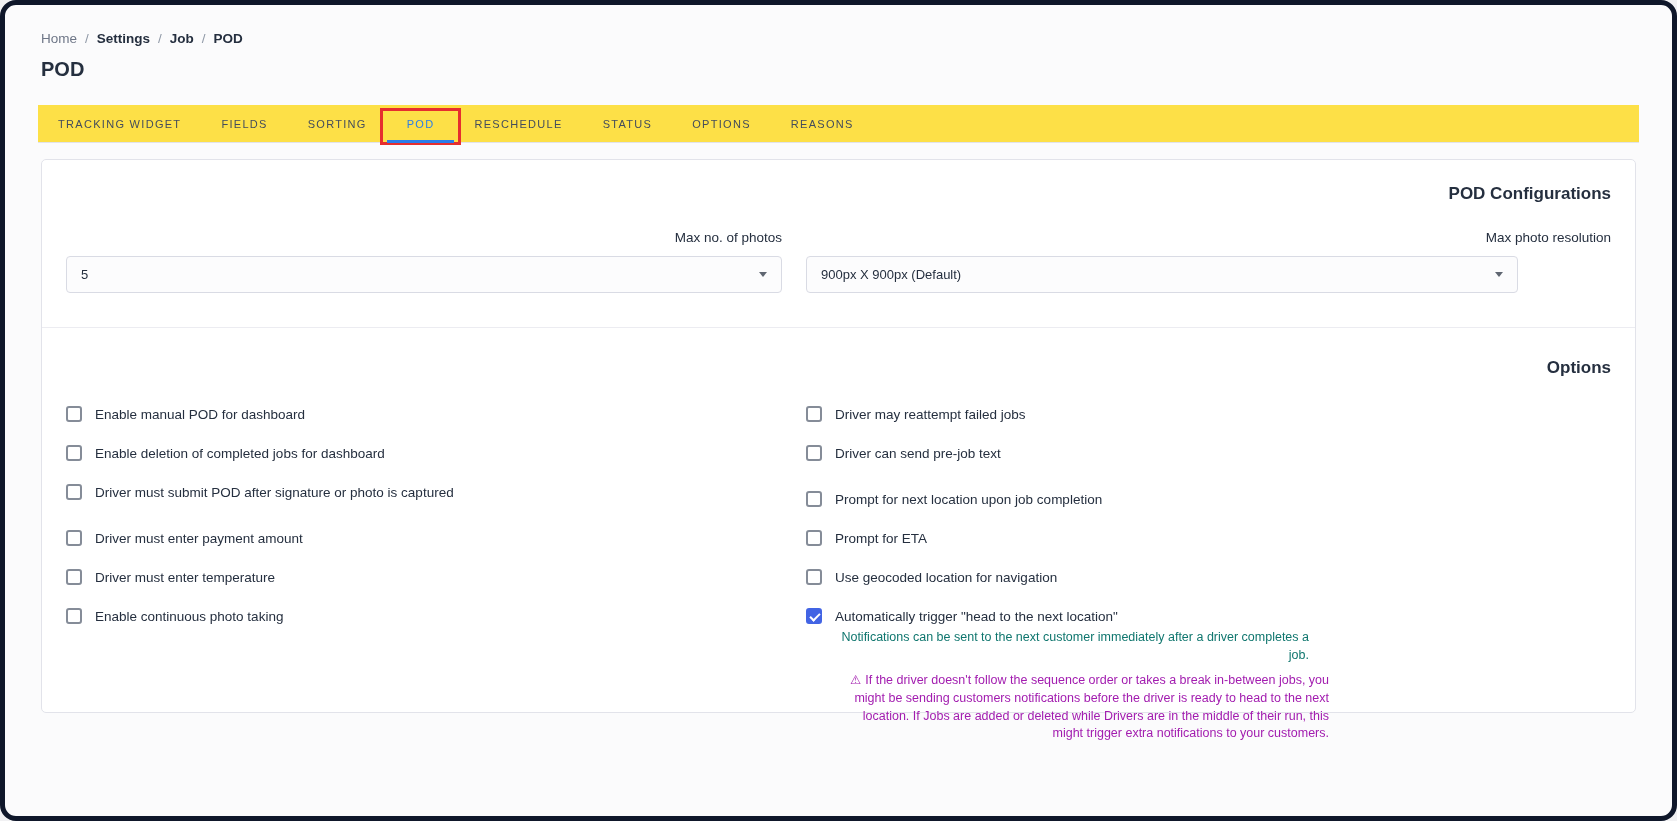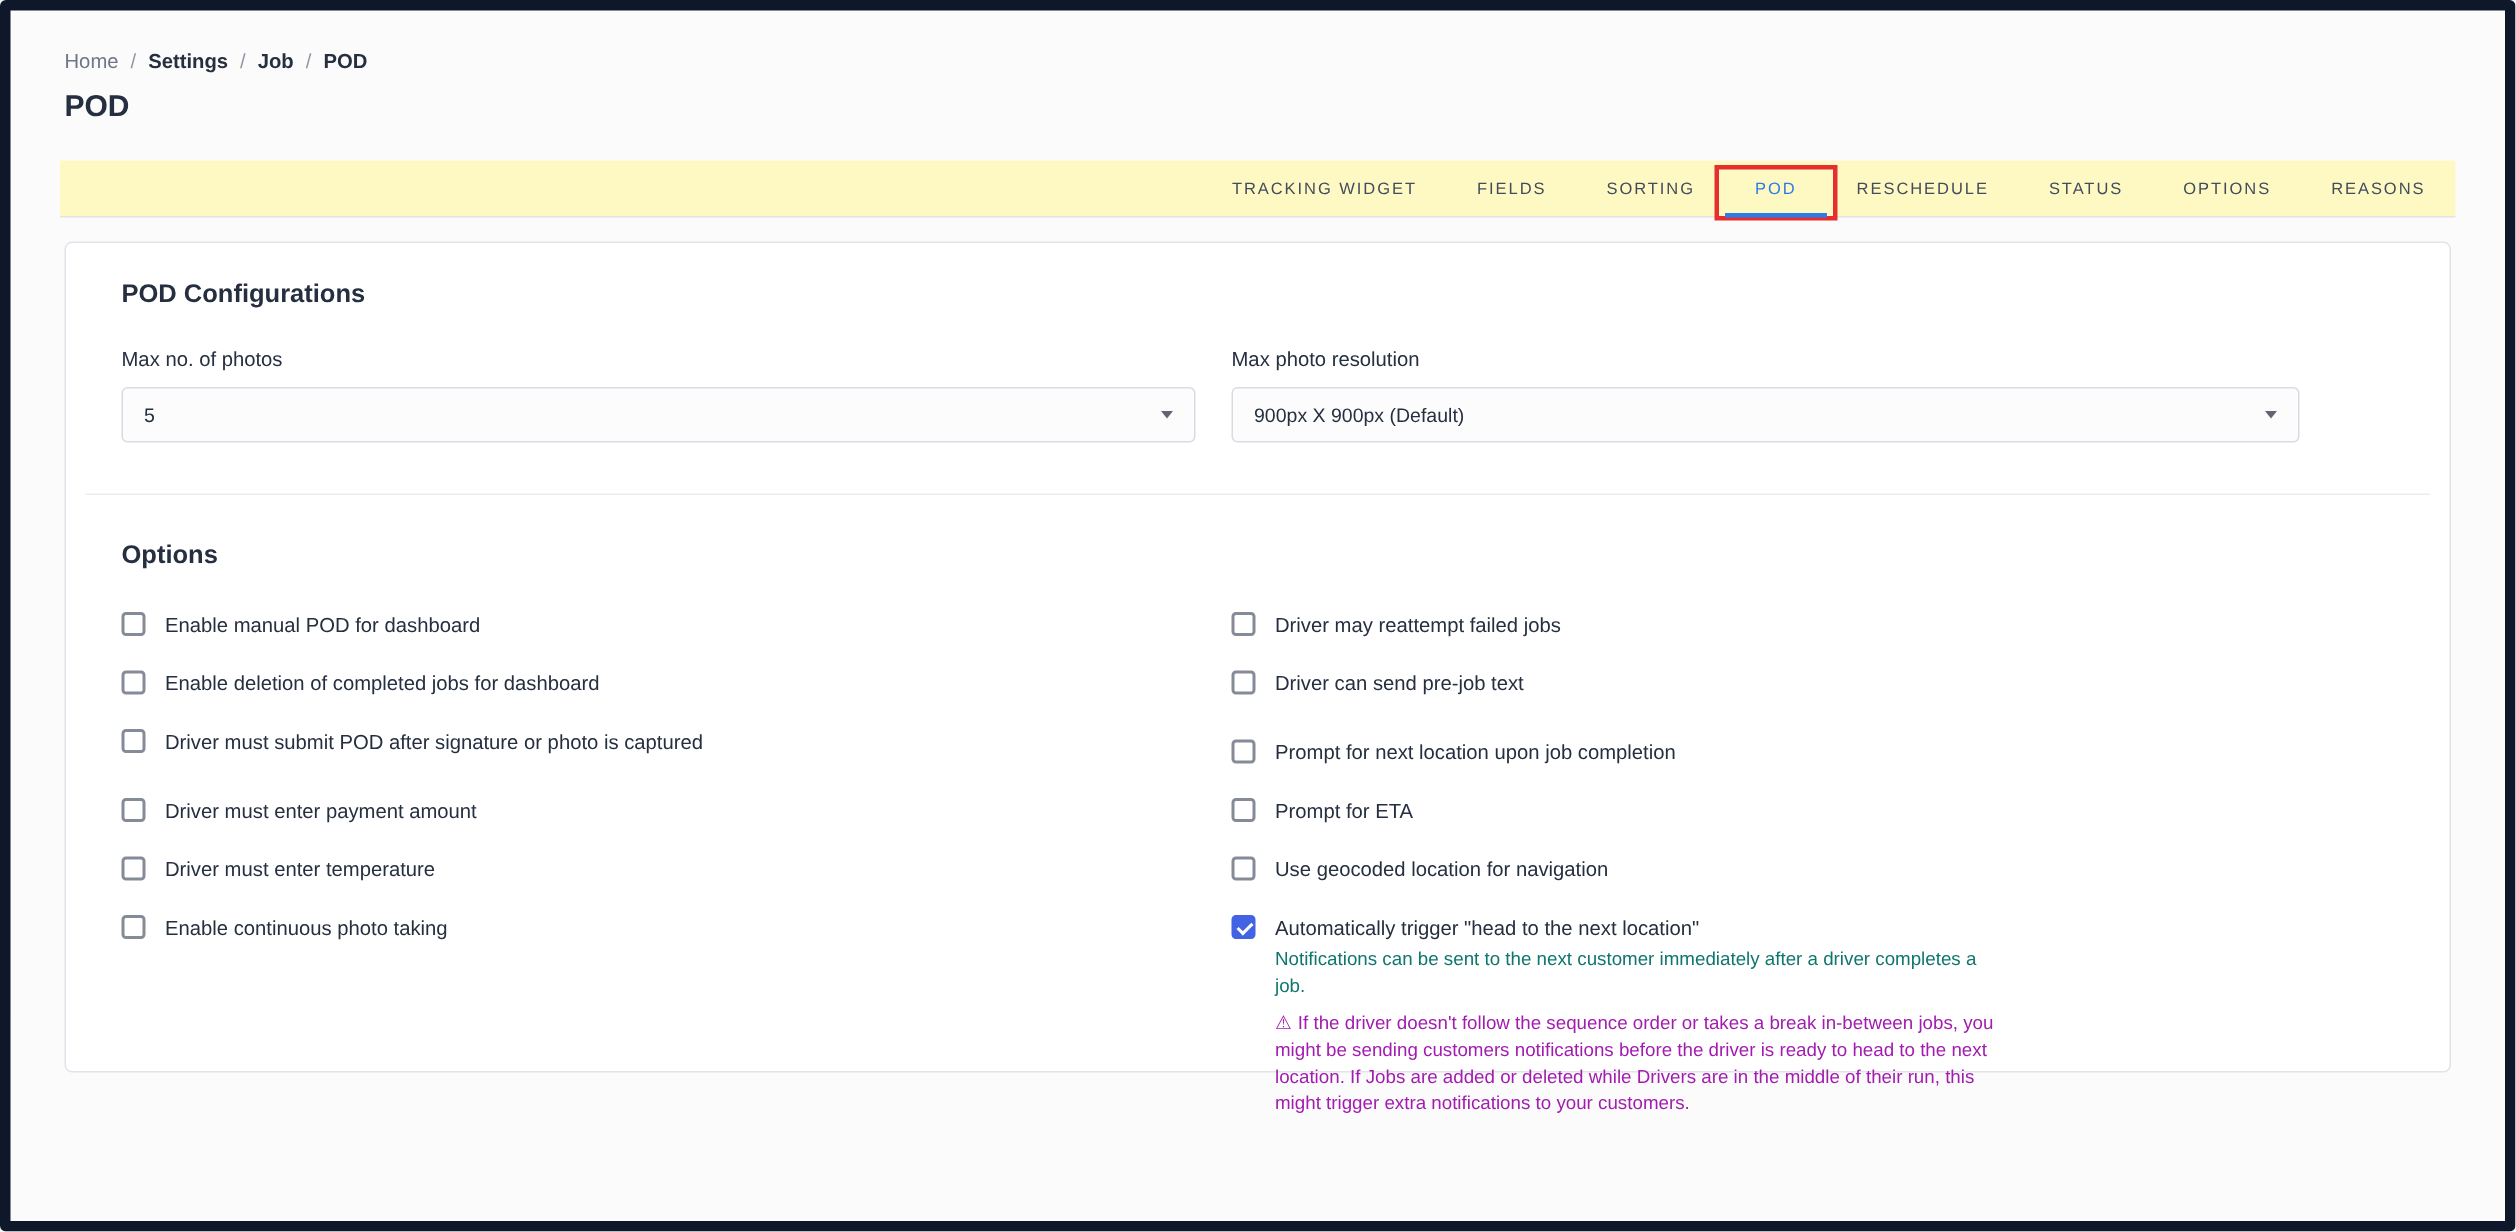--- a/index.html
+++ b/index.html
@@ -1,56 +1,56 @@
 <!DOCTYPE html>
 <html><head>
 <meta charset="utf-8">
 <style>
   * { margin:0; padding:0; box-sizing:border-box; }
   html,body { background:#f1f1f3; }
   body { font-family:"Liberation Sans", sans-serif; }
 
   .page {
     width:1677px; height:821px; position:relative; overflow:hidden;
-    background:#fbfbfc; border:7px solid #0f172a; border-radius:4px;
+    background:#fbfbfc; border:5px solid #0f172a; border-radius:16px;
     padding:0 36px; margin:0 auto; color:#252f3f;
   }
 
   
   .breadcrumb { padding-top:26px; font-size:13.5px; display:flex; align-items:center; }
   .bc-item { color:#252f3f; font-weight:700; cursor:pointer; }
   .bc-item.muted { color:#6e7687; font-weight:400; }
   .bc-sep { color:#9099a7; margin:0 8px; font-weight:400; }
 
   .page-title { margin-top:12px; font-size:20px; font-weight:700; color:#252f3f; }
 
   
   .tabs {
     margin:24px -3px 0; height:38px; display:flex; align-items:stretch;
-    background:#fef9c3; border-bottom:1px solid #e2e3ea; position:relative;justify-content:flex-end;
+    background:#fde047; border-bottom:1px solid #e2e3ea; position:relative;
   }
   .tab {
     padding:0 20px; display:flex; align-items:center; position:relative;
     font-size:11px; letter-spacing:1.3px; font-weight:500; color:#434c5c;
     cursor:pointer; white-space:nowrap;
   }
   .tab.active { color:#2b7de9; }
   .tab.active::after {
     content:""; position:absolute; left:0; right:0; bottom:-1px; height:3px;
     background:#2b7de9;
   }
   .red-box {
     position:absolute; left:-7px; right:-7px; top:3px; bottom:-3px;
     border:3px solid #e62e2e; pointer-events:none;
   }
 
   
   .card {
     margin-top:16px; height:554px; background:#ffffff;
-    border:1px solid #e2e3ea; border-radius:5px; padding:24px 37px;
+    border:1px solid #e2e3ea; border-radius:5px; padding:24px 24px;text-align:right;
   }
   .section-title { font-size:17px; font-weight:700; color:#252f3f; }
 
   .config-grid { display:grid; grid-template-columns:716px 1fr; column-gap:24px; margin-top:26px; }
   .field-label { font-size:13.5px; color:#252f3f; }
   .select {
     margin-top:11px; height:37px; border:1px solid #d9dbe4; border-radius:4px;
     background:#fcfcfd; display:flex; align-items:center; justify-content:space-between;
     padding:0 14px; font-size:13px; color:#252f3f; cursor:pointer;
   }

